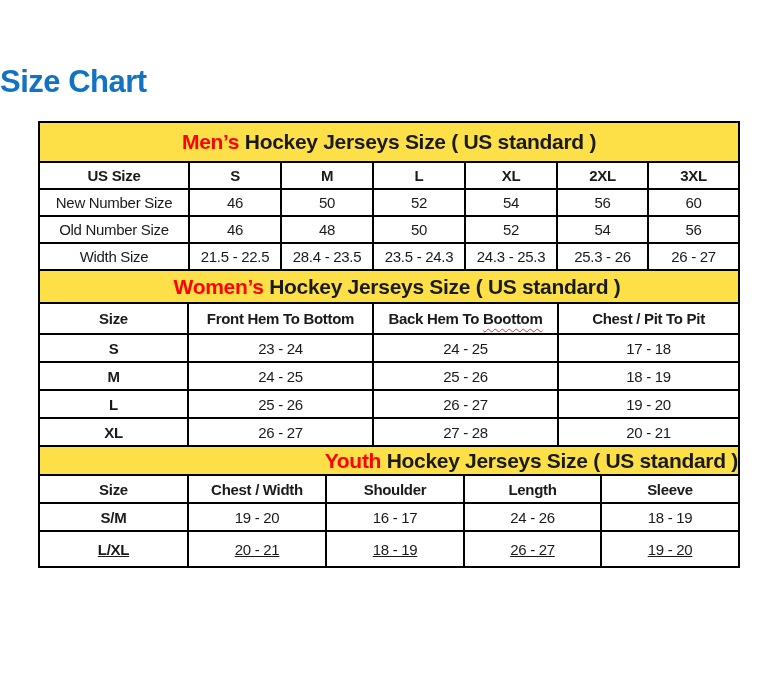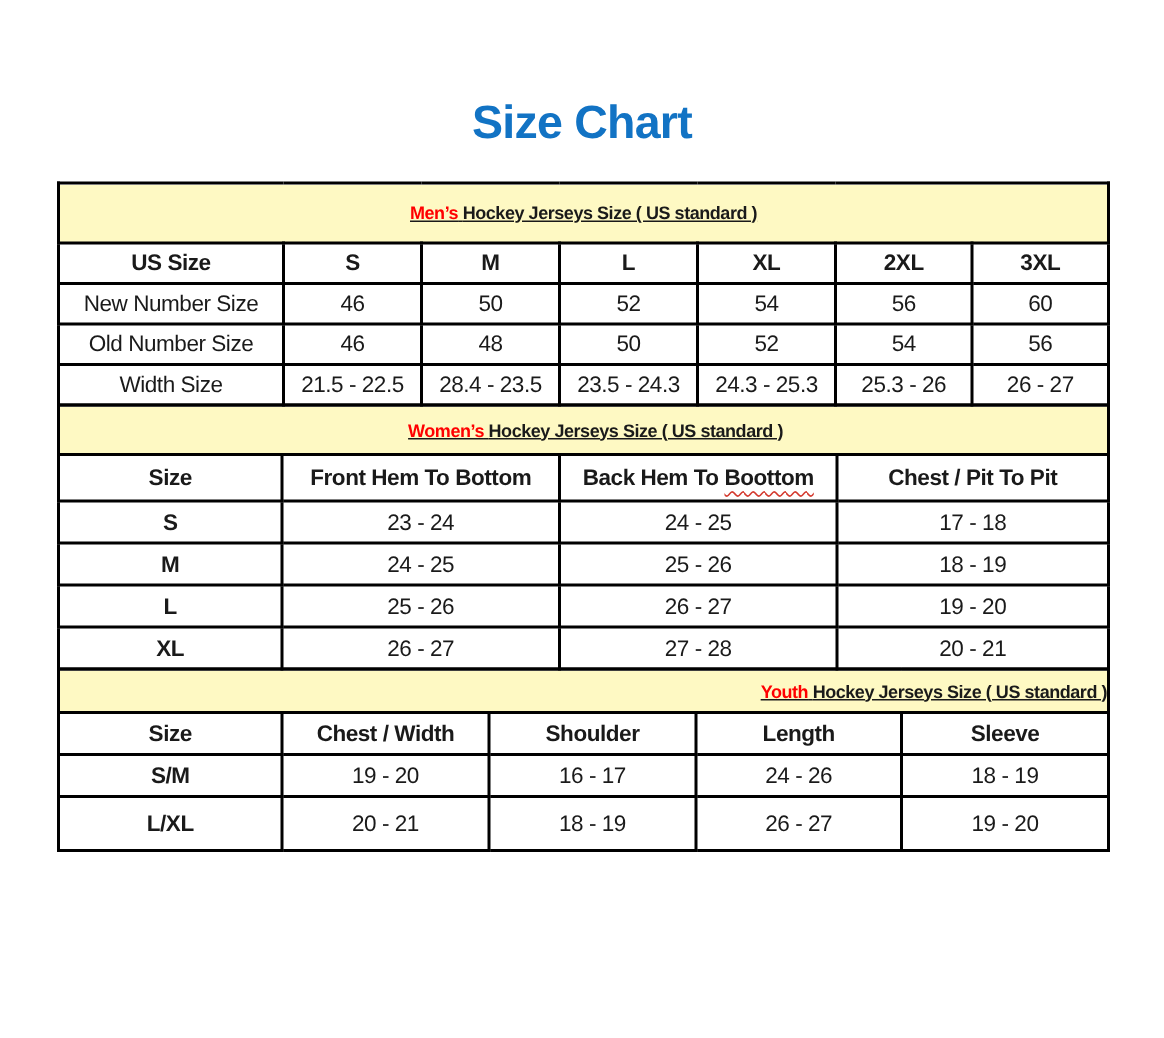--- a/index.html
+++ b/index.html
@@ -11,21 +11,21 @@
   .canvas {
     position: relative;
     width: 776px;
     height: 692px;
     background: #ffffff;
     overflow: hidden;
   }
   .page-title {
     margin: 0;
     padding-top: 64px;
-    text-align: center;
+    text-align: left;
     color: #1273c4;
     font-size: 31px;
     font-weight: bold;
     letter-spacing: -0.5px;
   }
   .stack {
     width: 700px;
     margin: 21px auto 0 auto;
   }
   table.sizes {
@@ -40,24 +40,23 @@
     border: 2px solid #000000;
     text-align: center;
     vertical-align: middle;
     padding: 0;
     color: #1a1a1a;
     letter-spacing: -0.3px;
     overflow: hidden;
     white-space: nowrap;
   }
   tr.section-row td {
-    background: #fef9c3;
-    font-weight: bold;
-    font-size: 12px;
-    text-decoration: underline;
+    background: #fde047;
+    font-weight: bold;
+    font-size: 21px;
   }
   tr.section-row .section-accent {
     color: #ff0000;
   }
   tr.head-row th {
     font-weight: bold;
     font-size: 15px;
     background: #ffffff;
   }
   tr.data-row td {
@@ -71,21 +70,21 @@
   
   .men .section-row td   { height: 38px; }
   .men .head-row th      { height: 25px; }
   .men .data-row td      { height: 25px; }
   .women .section-row td { height: 31px; padding-left: 16px; }
   .women .head-row th    { height: 29px; }
   .women .data-row td    { height: 26px; }
   .youth .section-row td { height: 27px; text-align: right; }
   .youth .head-row th    { height: 26px; }
   .youth .data-row td    { height: 26px; }
-  .youth .data-row.tall td { height: 34px; }
+  .youth .data-row.tall td { height: 34px; text-decoration: underline; }
   .misspell {
     text-decoration: underline wavy #d43a2f;
     text-decoration-thickness: 1px;
     text-underline-offset: 4px;
   }
 </style>
 </head>
 <body>
 
 <div class="canvas">

